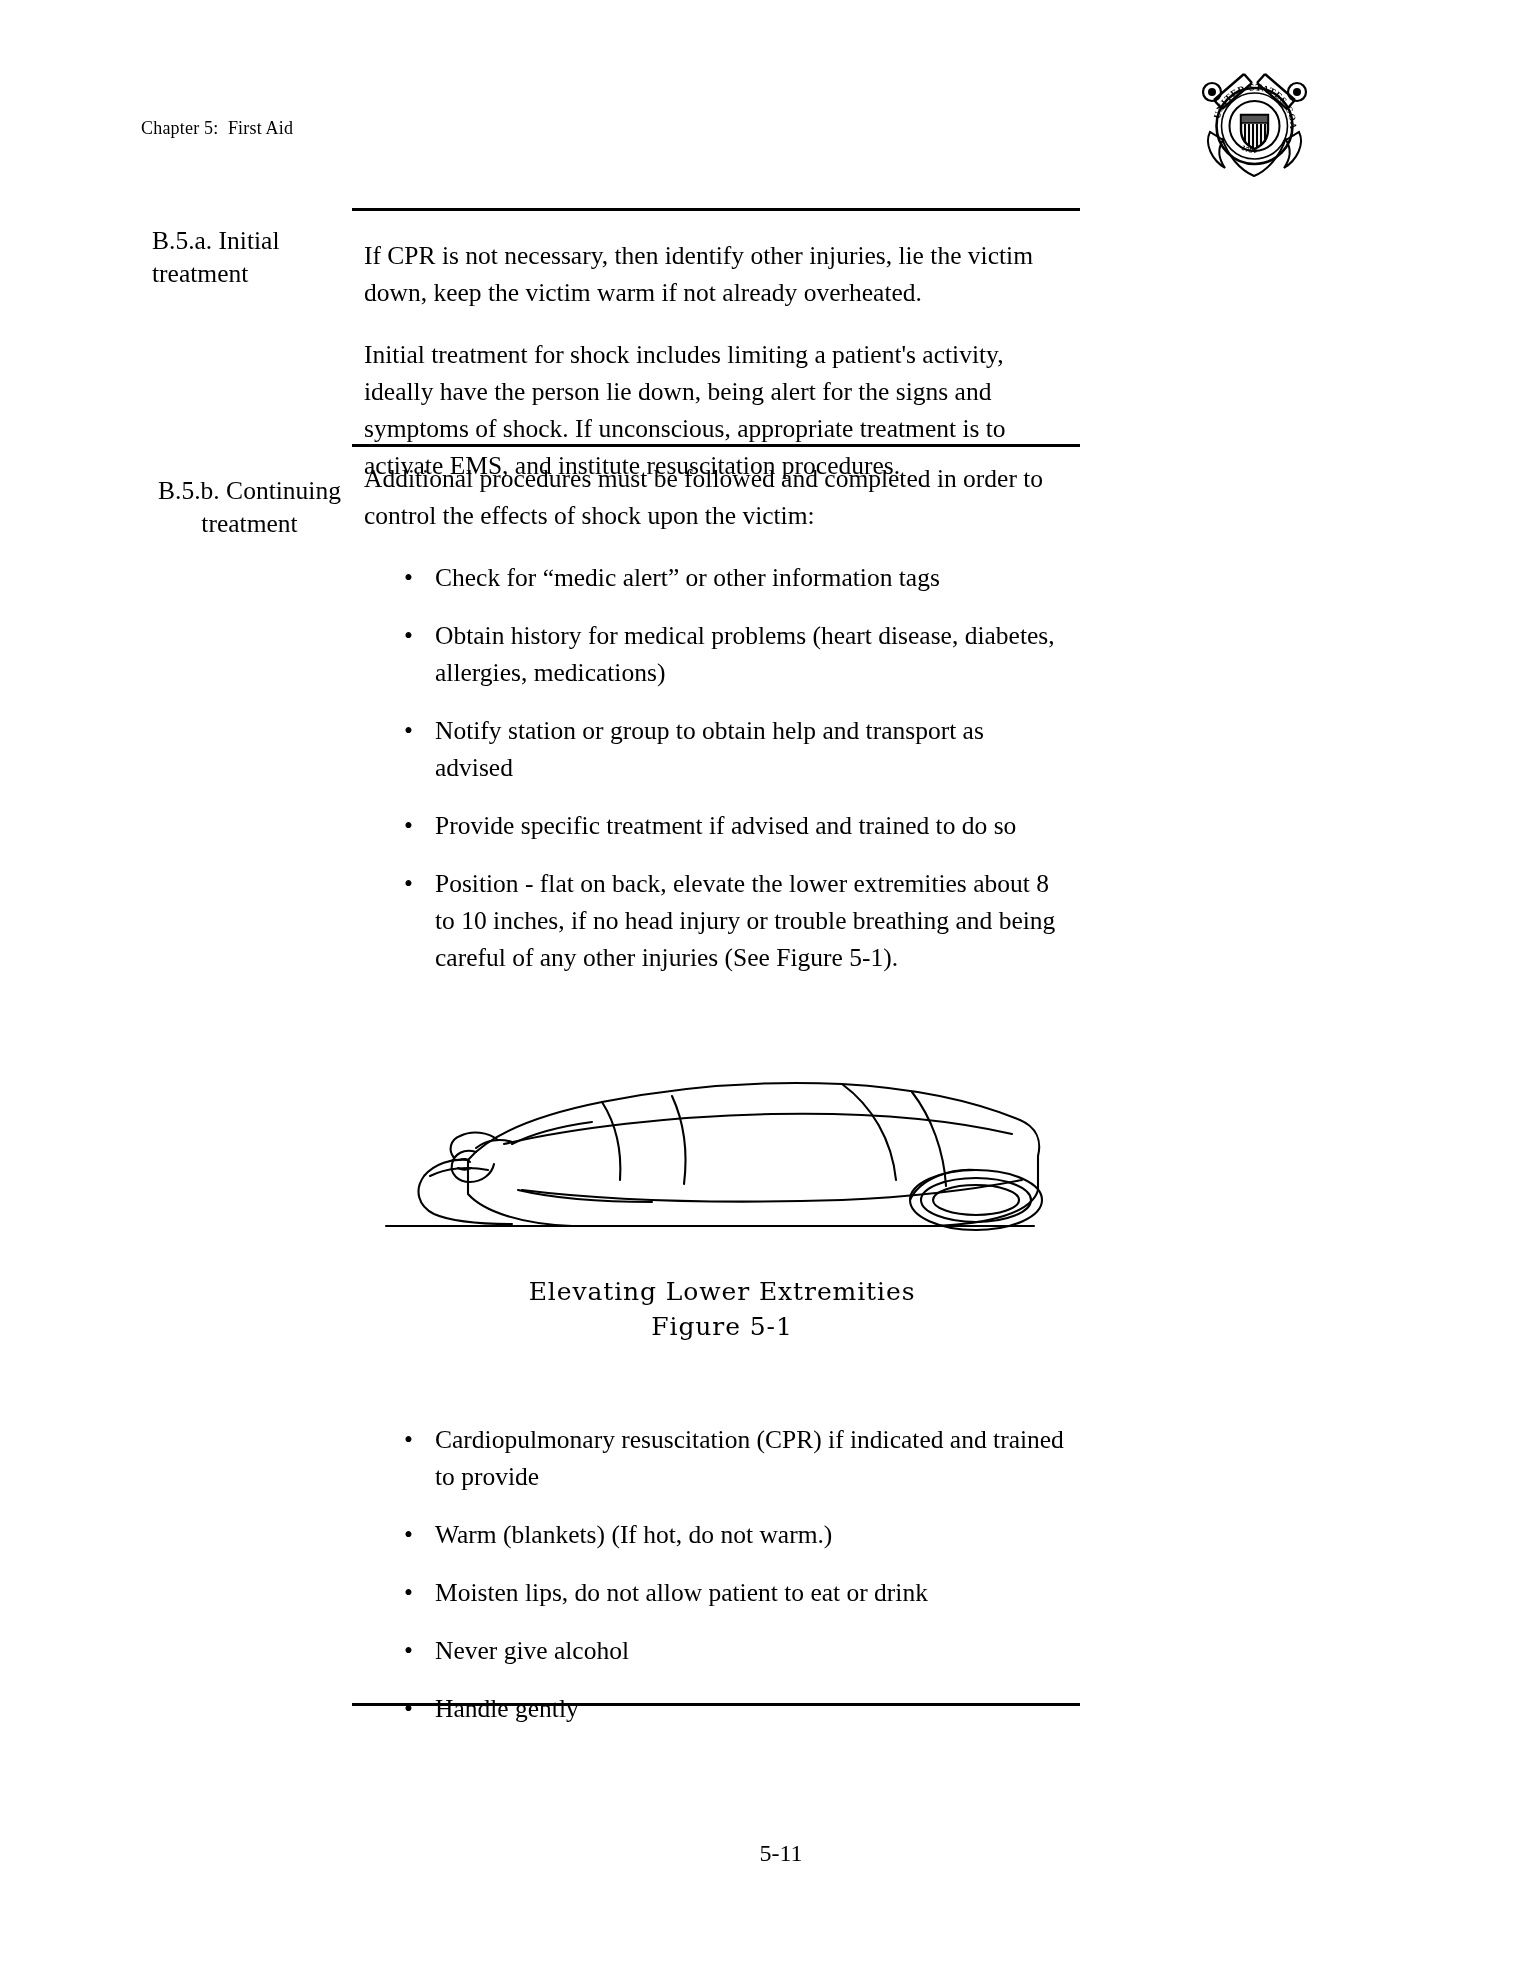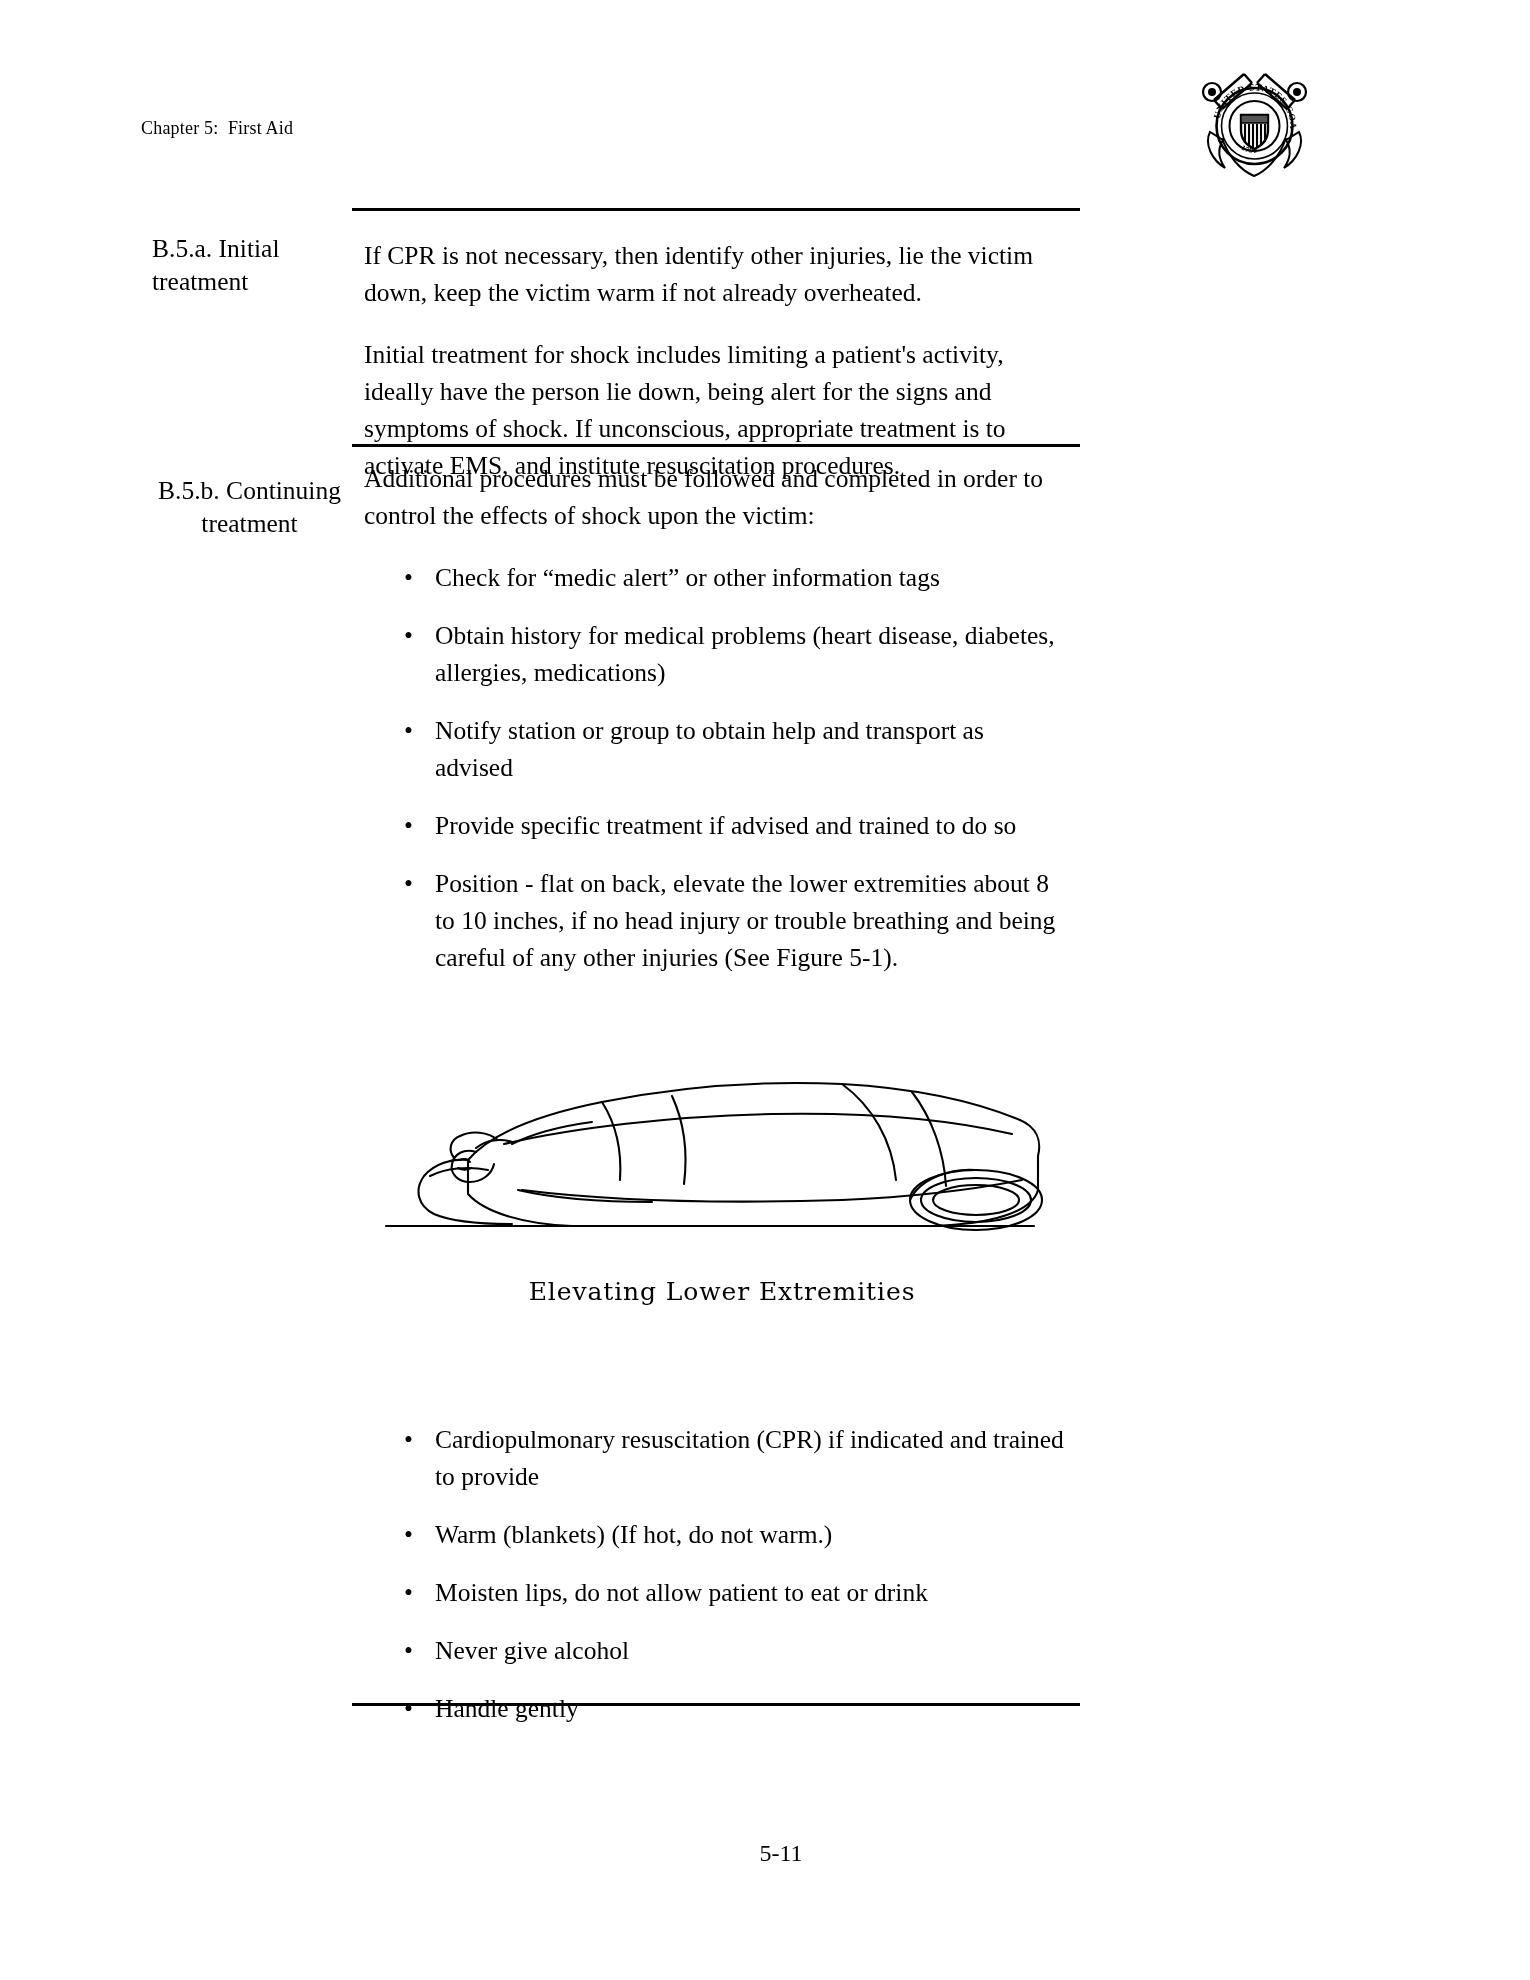--- a/index.html
+++ b/index.html
@@ -184,21 +184,21 @@
         </g>
       </g>
     </svg>
   </div>
 
   <div class="rule rule-1"></div>
   <div class="rule rule-2"></div>
   <div class="rule rule-3"></div>
 
   <div class="section" style="top:0;">
-    <div class="marker" style="top:232px;">B.5.a.  Initial
+    <div class="marker" style="top:224px;">B.5.a.  Initial
 treatment</div>
     <div class="body-col" style="top:237px;">
       <p>If CPR is not necessary, then identify other injuries, lie the victim down, keep the victim warm if not already overheated.</p>
       <p>Initial treatment for shock includes limiting a patient's activity, ideally have the person lie down, being alert for the signs and symptoms of shock.  If unconscious, appropriate treatment is to activate EMS, and institute resuscitation procedures.</p>
     </div>
   </div>
 
   <div class="section" style="top:0;">
     <div class="marker" style="top:474px;text-align:center;">B.5.b.  Continuing
 treatment</div>
@@ -263,20 +263,21 @@
 
         <path d="M140 104 C160 94 190 86 220 82"></path>
         <path d="M146 150 C180 158 230 162 280 162"></path>
 
         <path d="M230 62 C244 84 250 110 248 140"></path>
         <path d="M300 56 C312 82 316 112 312 144"></path>
       </g>
     </svg>
     <div class="figure-caption">
       <div>Elevating Lower Extremities</div>
+      <div>Figure 5-1</div>
     </div>
   </div>
 
   <div class="lower-bullets">
     <ul class="bullets">
       <li>
         <span class="bullet-dot">•</span>
         <span>Cardiopulmonary resuscitation (CPR) if indicated and trained to provide</span>
       </li>
       <li>

